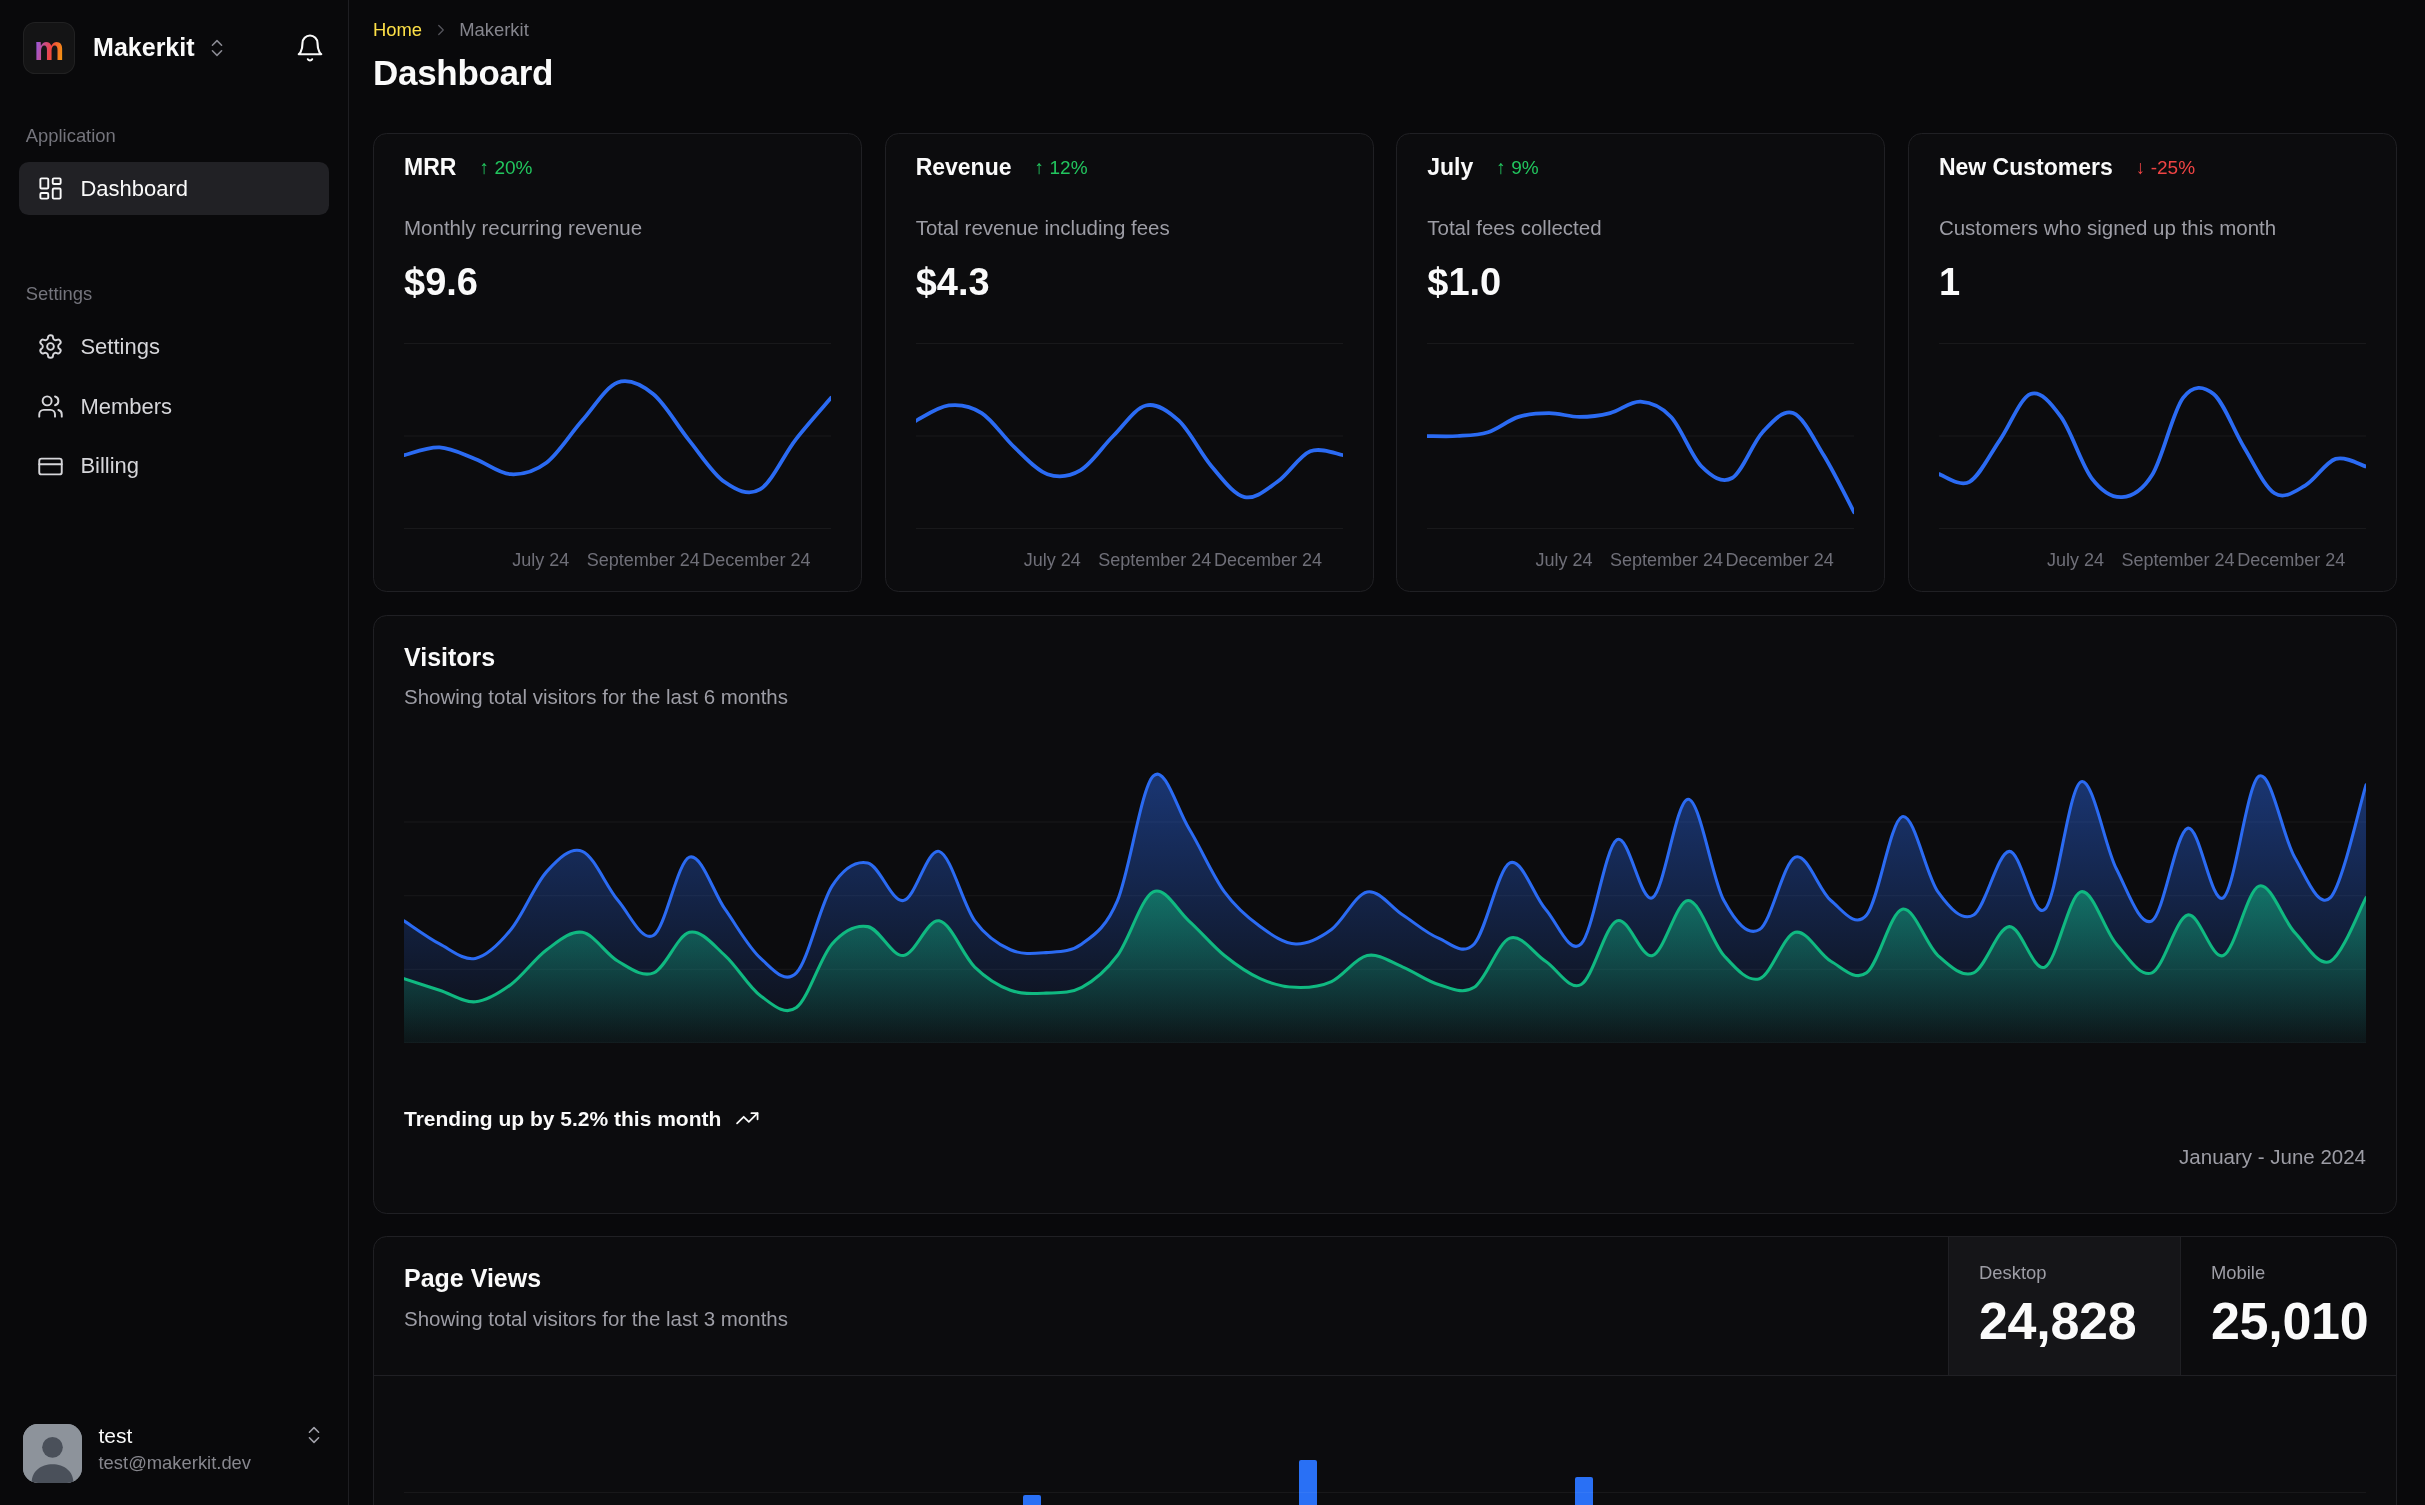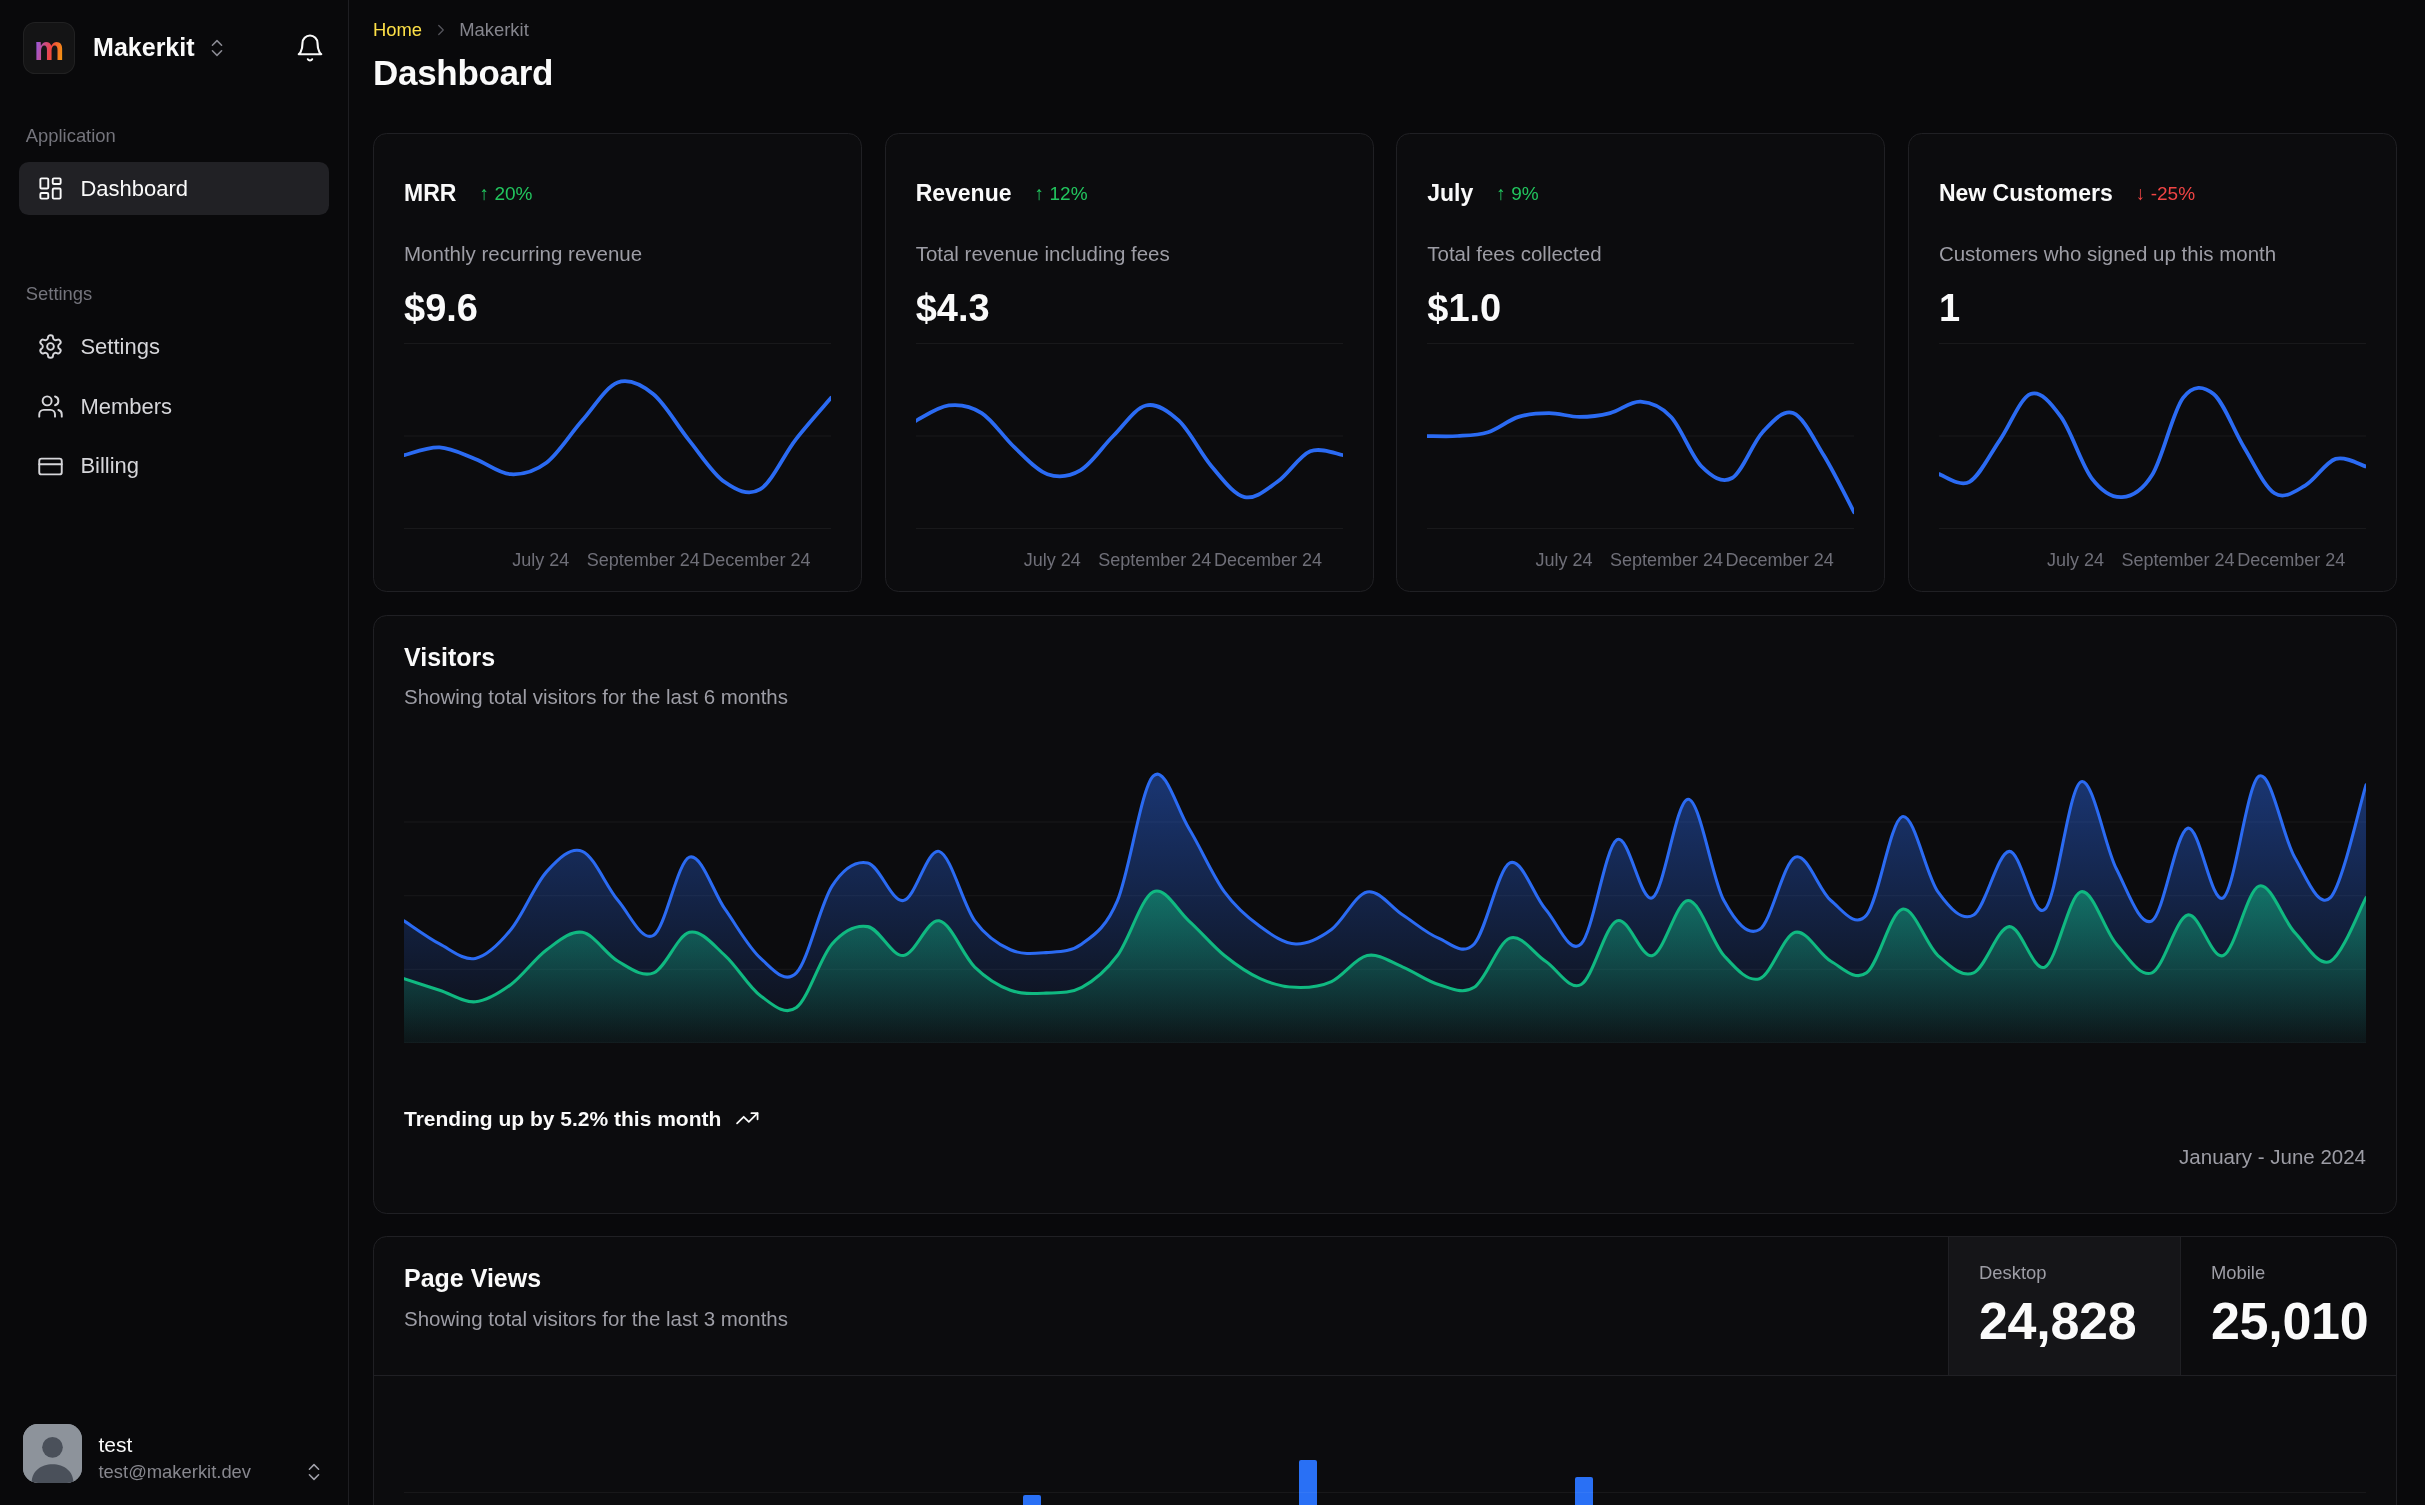--- a/index.html
+++ b/index.html
@@ -24,40 +24,40 @@
 
   .section-label { margin:49px 6.8px 0; font-size:18.4px; color:#74747c; }
   .section-label.second { margin-top:68px; }
   .nav-item { margin-top:15px; display:flex; align-items:center; gap:16.4px; height:53px;
     padding:0 18px; border-radius:9.6px; font-size:22px; color:#d6d6da; cursor:pointer;
     text-decoration:none; }
   .nav-item svg { width:27px; height:27px; stroke:currentColor; flex:0 0 27px; }
   .nav-item.active { background:#212125; color:#fafafa; }
   .nav-item + .nav-item { margin-top:6.8px; }
 
-  .user-row { margin-top:auto; display:flex; align-items:flex-end; gap:16.4px; padding:4.1px 4.1px; cursor:pointer; }
+  .user-row { margin-top:auto; display:flex; align-items:flex-start; gap:16.4px; padding:4.1px 4.1px; cursor:pointer; }
   .avatar { width:59px; height:59px; border-radius:15px; overflow:hidden; flex:0 0 59px;
     background:linear-gradient(135deg,#9aa0a8,#686e76); }
   .avatar svg { width:100%; height:100%; display:block; }
   .user-meta { display:flex; flex-direction:column; gap:4.1px; }
   .user-name { font-size:21px; color:#fafafa; }
   .user-email { font-size:18.4px; color:#87878e; }
   .user-row > svg { margin-left:auto; width:22px; height:22px; stroke:#a1a1aa; }
 
   
   .main { flex:1; padding:19px 29px 0 24px; min-width:0; }
   .breadcrumb { display:flex; align-items:center; gap:9.6px; font-size:18.4px; }
   .crumb-home { color:#fde047; cursor:pointer; }
   .breadcrumb svg { width:18px; height:18px; stroke:#55555c; }
   .crumb-current { color:#85858d; }
   .page-title { margin-top:12.3px; font-size:35px; font-weight:700; letter-spacing:-0.3px; }
 
   .cards { margin-top:40px; display:grid; grid-template-columns:repeat(4,1fr); gap:22.5px; }
   .card { height:459px; background:#0c0c0e; border:0.7px solid #202024; border-radius:13.6px;
-    padding:46px 30px 18px; display:flex; flex-direction:column; }
+    padding:20px 30px 18px; display:flex; flex-direction:column; }
   .card-head { display:flex; align-items:center; gap:23px; }
   .card-title { font-size:23px; font-weight:700; }
   .trend { font-size:19px; font-weight:500; display:flex; align-items:center; gap:5.5px; }
   .trend.up { color:#22c55e; } .trend.down { color:#ef4444; }
   .card-desc { margin-top:35px; font-size:20.5px; color:#9d9da5; }
   .card-value { margin-top:20.5px; font-size:38px; font-weight:700; }
   .spark-wrap { margin-top:auto; }
   svg.spark { width:100%; height:210px; display:block; }
   .x-labels { position:relative; height:23px; margin-top:9.6px; }
   .x-labels span { position:absolute; top:0; transform:translateX(-50%); font-size:18px;

